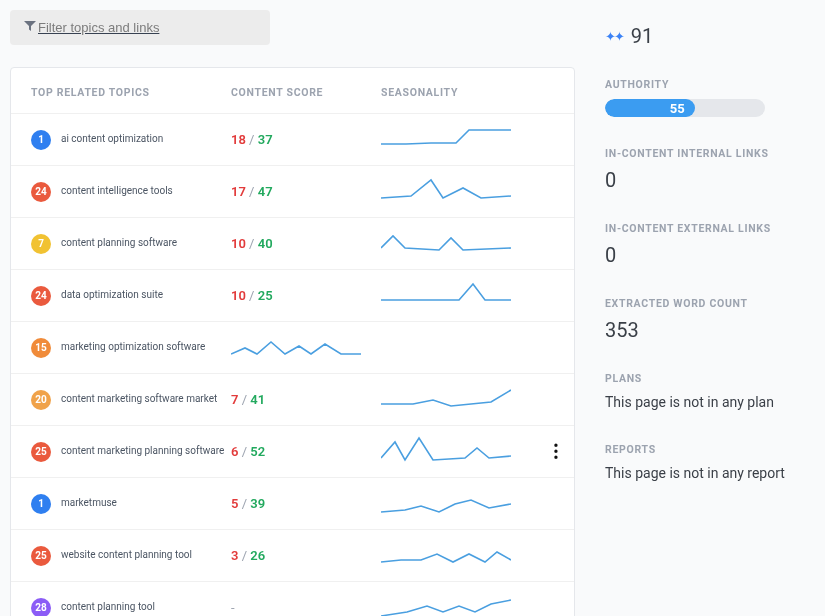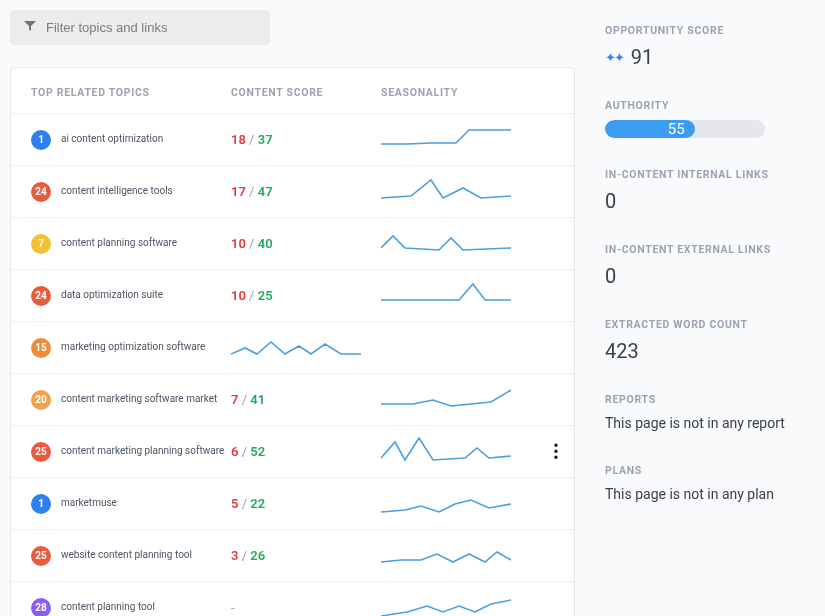--- a/index.html
+++ b/index.html
@@ -13,23 +13,24 @@
   .wrap { display: flex; gap: 30px; max-width: 825px; }
   .main { flex: 1; min-width: 0; }
   .side { width: 210px; flex-shrink: 0; padding-top: 14px; }
 
   .filter-bar {
     background: #ececec;
     border-radius: 4px;
     padding: 10px 14px;
     display: flex;
     align-items: center;
-    gap: 10px;
+    gap: 2px;
     margin-bottom: 22px;
     width: 260px;
+    text-decoration: underline;
   }
   .filter-bar .icon { color: #6b7280; font-size: 11px; }
   .filter-bar input {
     border: none; background: transparent; outline: none;
     font-size: 13px; color: #6b7280; width: 100%;
   }
   .filter-bar input::placeholder { color: #7c7c7c; }
 
   .panel {
     background: #fff;
@@ -89,21 +90,21 @@
   .opp-row { display: flex; align-items: center; gap: 8px; }
   .stars-icon { color: #3b82f6; font-size: 13px; letter-spacing: -2px; }
 
   .auth-bar {
     width: 160px; height: 18px; background: #e5e7eb;
     border-radius: 9px; position: relative; overflow: hidden;
   }
   .auth-fill {
     height: 100%; background: #3b9cf1; border-radius: 9px;
     display: flex; align-items: center; justify-content: flex-end;
-    padding-right: 10px; color: #fff; font-size: 15px; font-weight: 400;
+    padding-right: 10px; color: #fff; font-size: 13px; font-weight: 700;
   }
 </style>
 </head>
 <body>
 
 <div class="wrap">
   <div class="main">
 
     <div class="filter-bar">
       <span class="icon">
@@ -237,21 +238,21 @@
               <span>•</span>
               <span>•</span>
               <span>•</span>
             </div>
   </div>
           <div class="row">
     <div class="topic-cell">
       <div class="badge" style="background:#2f7ff0">1</div>
       <div class="topic-name">marketmuse</div>
     </div>
-    <div class="score-cell"><span class="score-a">5</span> <span class="score-sep">/</span> <span class="score-b">22</span></div>
+    <div class="score-cell"><span class="score-a">5</span> <span class="score-sep">/</span> <span class="score-b">39</span></div>
     <div>
       <svg class="spark" viewBox="0 0 130 32" preserveAspectRatio="none">
                 <path d="M0 26 L24 24 L40 20 L58 26 L74 18 L90 14 L108 22 L130 18"></path>
               </svg>
     </div>
     <div class="kebab">
               <span>•</span>
               <span>•</span>
               <span>•</span>
             </div>
@@ -291,21 +292,20 @@
             </div>
   </div>
         </div>
     </div>
 
   </div>
 
   <div class="side">
 
     <div class="side-block">
-      <div class="side-label">OPPORTUNITY SCORE</div>
       <div class="opp-row">
         <span class="stars-icon">✦✦</span>
         <span class="side-value">91</span>
       </div>
     </div>
 
     <div class="side-block">
       <div class="side-label">AUTHORITY</div>
       <div class="auth-bar">
         <div class="auth-fill" id="auth-fill" style="width: 56%;">
@@ -319,27 +319,27 @@
       <div class="side-value">0</div>
     </div>
 
     <div class="side-block">
       <div class="side-label">IN-CONTENT EXTERNAL LINKS</div>
       <div class="side-value">0</div>
     </div>
 
     <div class="side-block">
       <div class="side-label">EXTRACTED WORD COUNT</div>
-      <div class="side-value">423</div>
+      <div class="side-value">353</div>
+    </div>
+
+    <div class="side-block">
+      <div class="side-label">PLANS</div>
+      <div class="side-text">This page is not in any plan</div>
     </div>
 
     <div class="side-block">
       <div class="side-label">REPORTS</div>
       <div class="side-text">This page is not in any report</div>
     </div>
 
-    <div class="side-block">
-      <div class="side-label">PLANS</div>
-      <div class="side-text">This page is not in any plan</div>
-    </div>
-
   </div>
 </div>
 
 </body></html>

